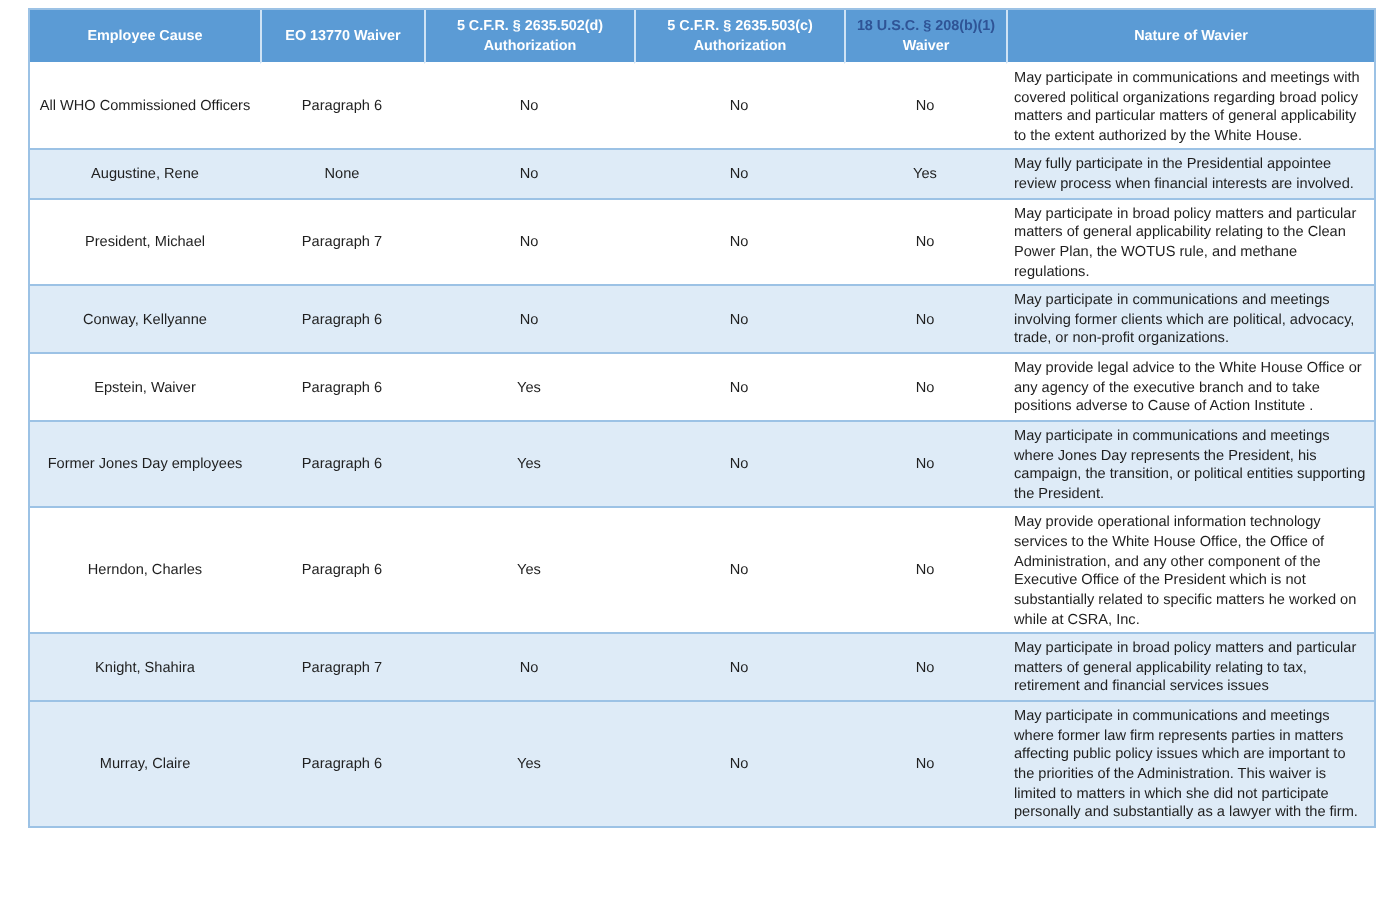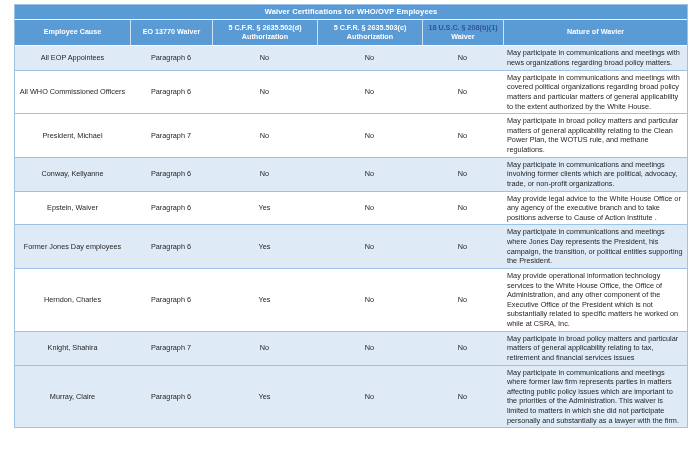--- a/index.html
+++ b/index.html
@@ -61,23 +61,20 @@
   <table class="waiver-table">
     <colgroup>
       <col class="c-name">
         <col class="c-eo">
         <col class="c-502">
         <col class="c-503">
         <col class="c-208">
         <col class="c-nat">
     </colgroup>
     <thead>
-      <tr>
-        <th class="title-cell" colspan="6">Waiver Certifications for WHO/OVP Employees</th>
-      </tr>
       <tr class="header-row">
         <th>
           <span class="hdr-line">Employee Cause</span>
         </th>
         <th>
           <span class="hdr-line">EO 13770 Waiver</span>
         </th>
         <th>
           <span class="hdr-line">5 C.F.R. § 2635.502(d)</span>
           <span class="hdr-line">Authorization</span>
@@ -89,35 +86,35 @@
         <th>
           <span class="hdr-line dark">18 U.S.C. § 208(b)(1)</span>
           <span class="hdr-line">Waiver</span>
         </th>
         <th>
           <span class="hdr-line">Nature of Wavier</span>
         </th>
       </tr>
     </thead>
     <tbody id="table-body">
-        <tr class="shaded">
-          <td>All EOP Appointees</td>
-          <td>Paragraph 6</td>
-          <td>No</td>
-          <td>No</td>
-          <td>No</td>
-          <td class="nature">May participate in communications and meetings with news organizations regarding broad policy matters.</td>
-        </tr>
         <tr>
           <td>All WHO Commissioned Officers</td>
           <td>Paragraph 6</td>
           <td>No</td>
           <td>No</td>
           <td>No</td>
           <td class="nature">May participate in communications and meetings with covered political organizations regarding broad policy matters and particular matters of general applicability to the extent authorized by the White House.</td>
+        </tr>
+        <tr class="shaded">
+          <td>Augustine, Rene</td>
+          <td>None</td>
+          <td>No</td>
+          <td>No</td>
+          <td>Yes</td>
+          <td class="nature">May fully participate in the Presidential appointee review process when financial interests are involved.</td>
         </tr>
         <tr>
           <td>President, Michael</td>
           <td>Paragraph 7</td>
           <td>No</td>
           <td>No</td>
           <td>No</td>
           <td class="nature">May participate in broad policy matters and particular matters of general applicability relating to the Clean Power Plan, the WOTUS rule, and methane regulations.</td>
         </tr>
         <tr class="shaded">

